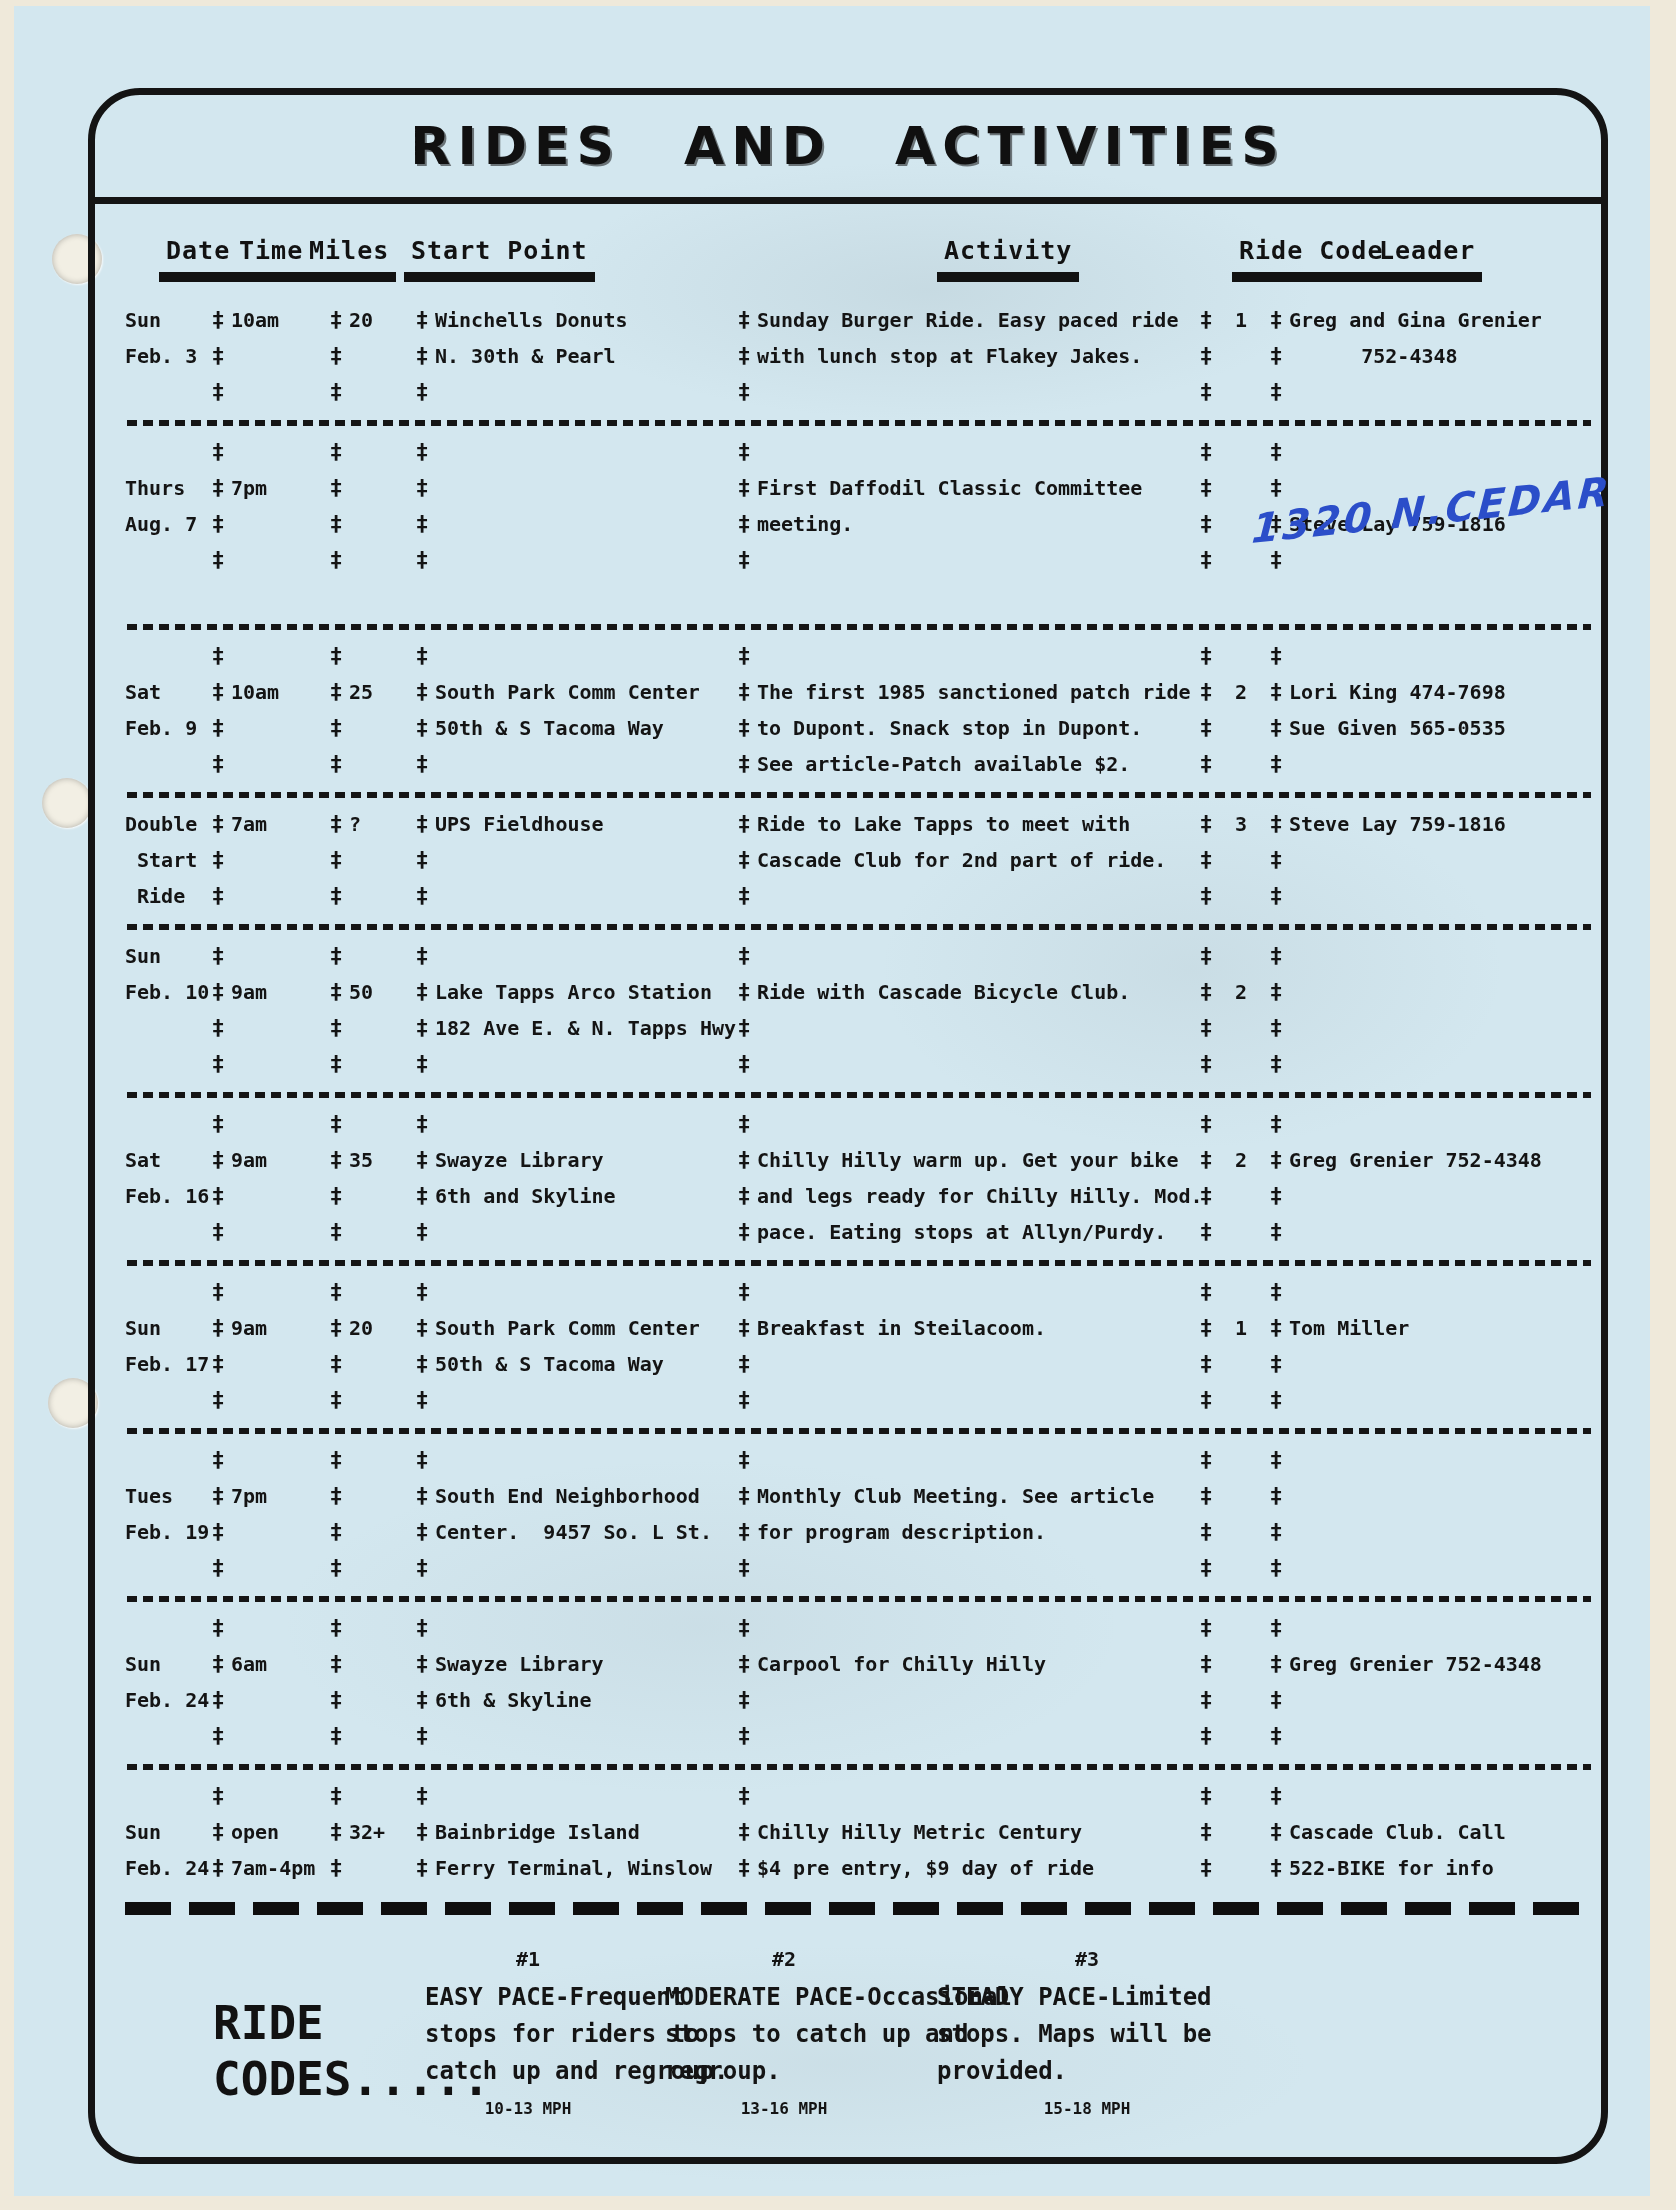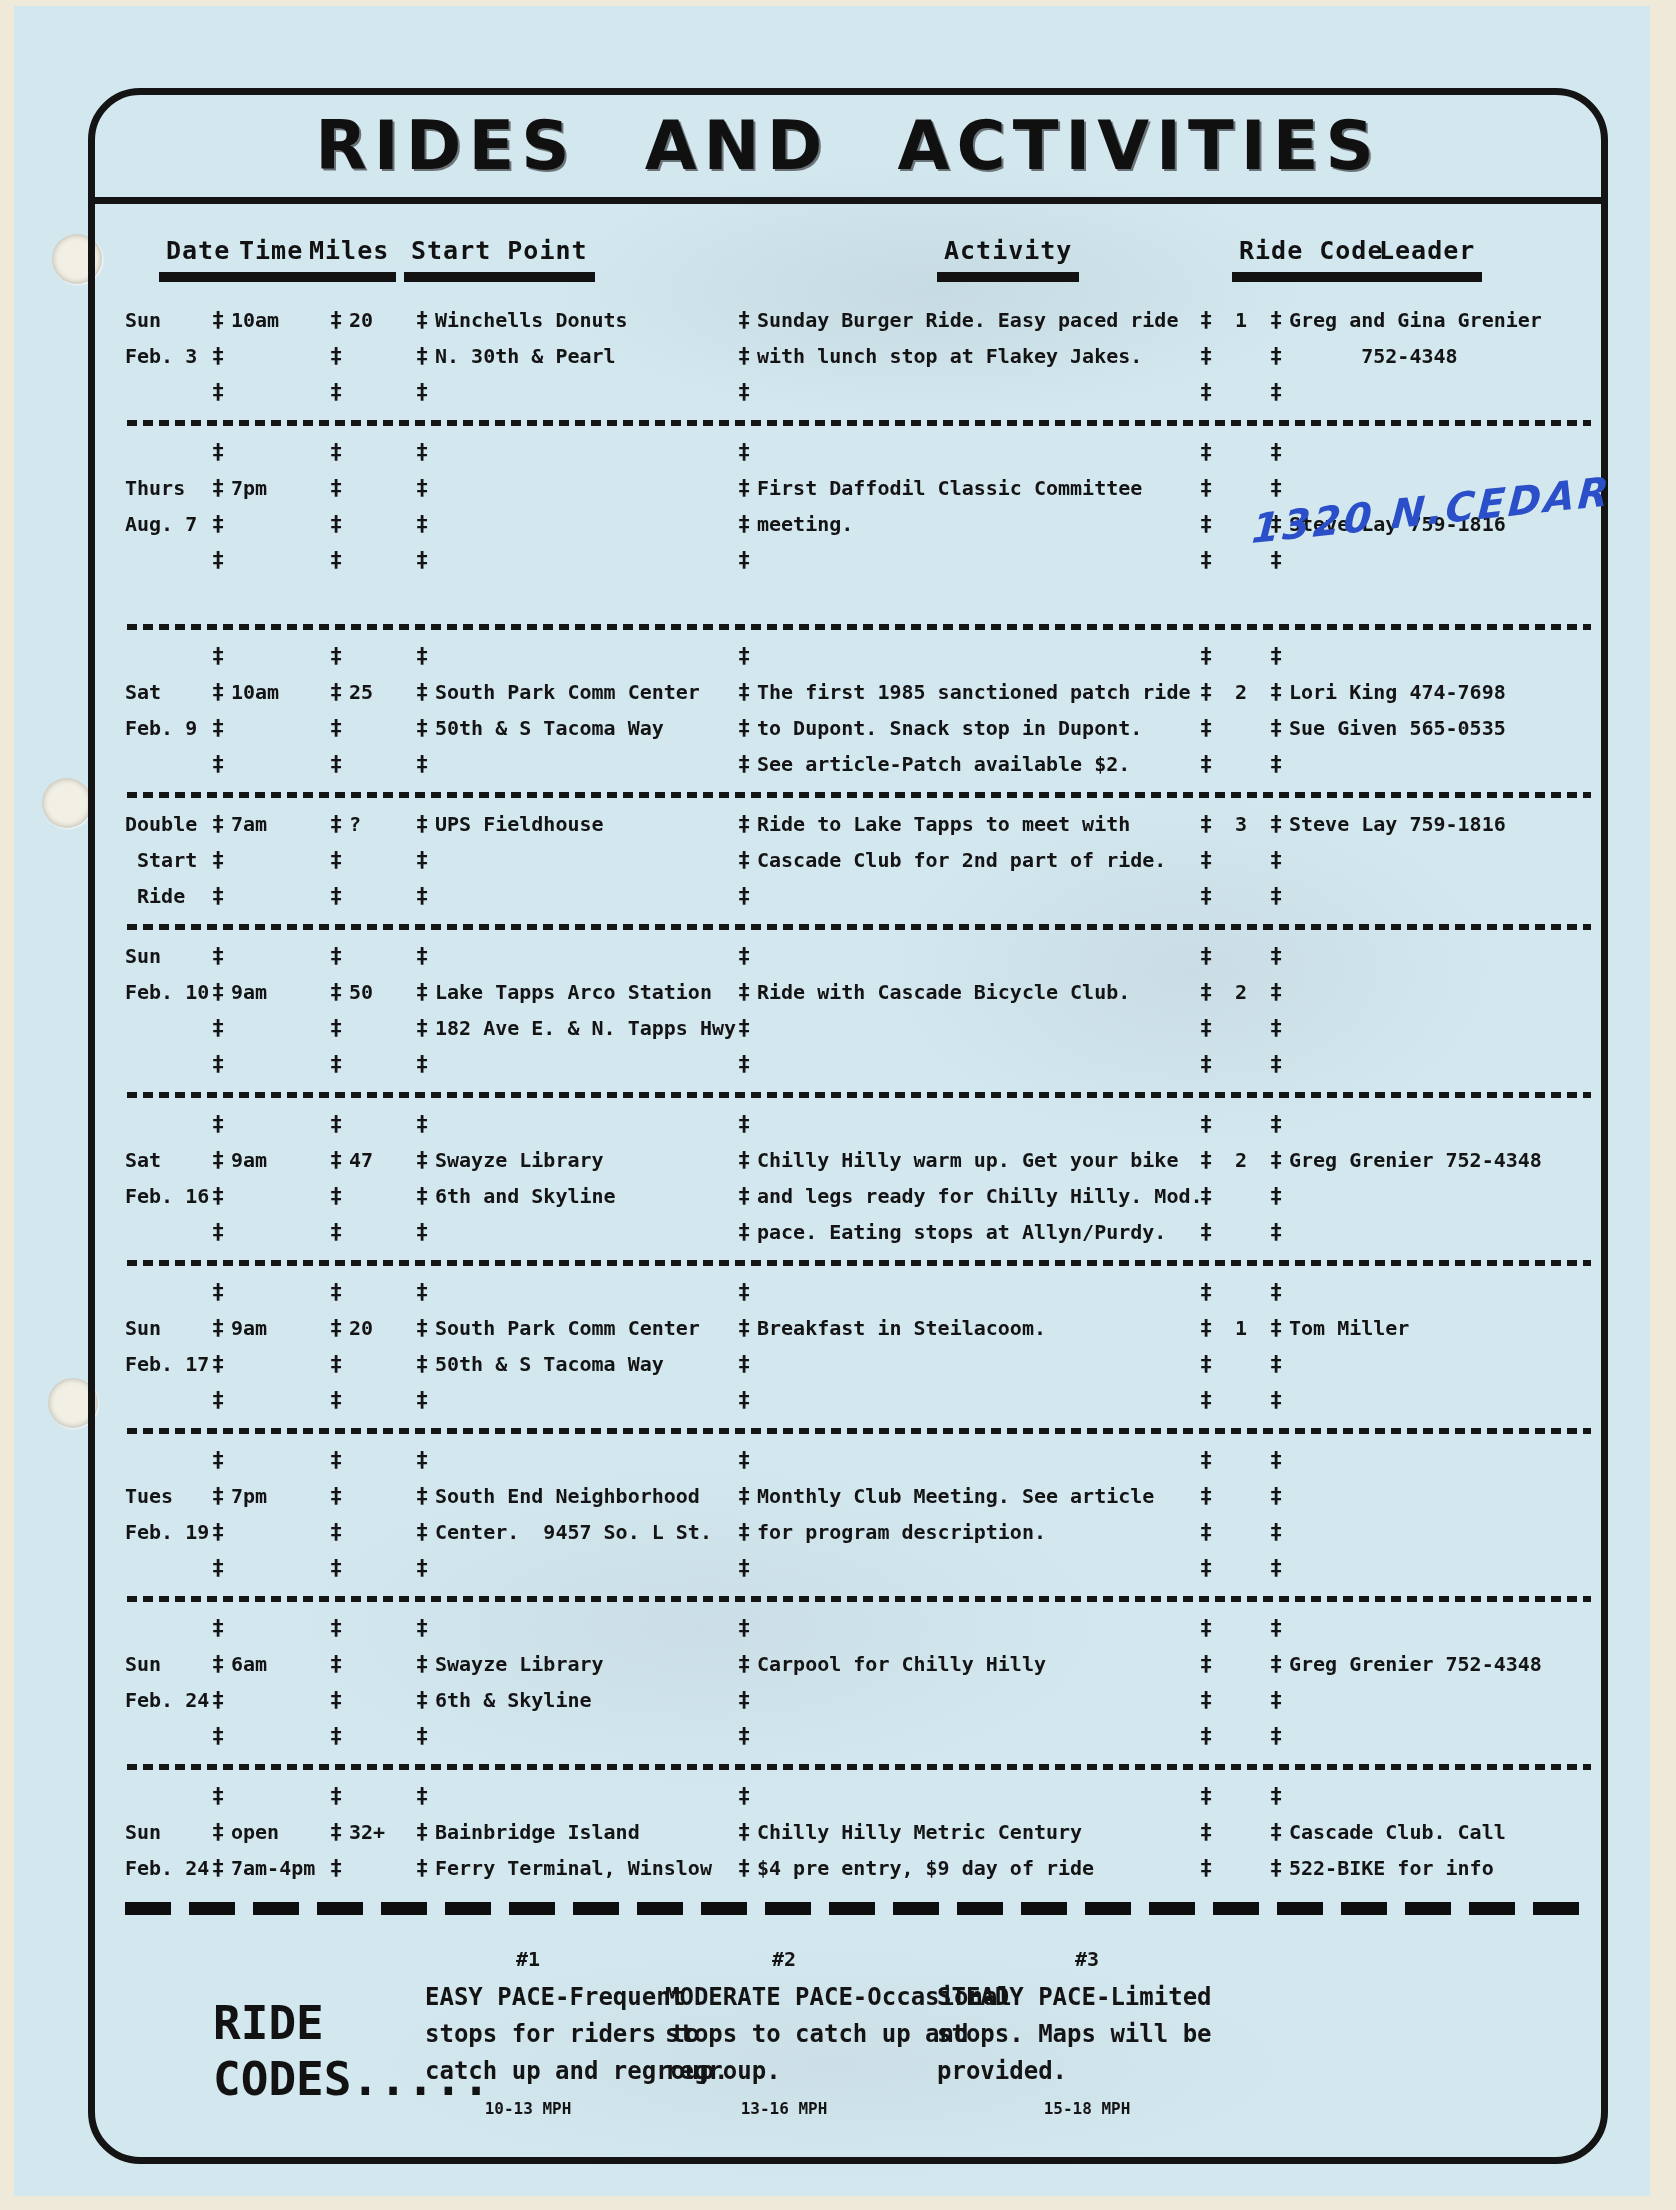--- a/index.html
+++ b/index.html
@@ -30,21 +30,21 @@
     border-radius:52px;
     background:transparent;
   }
   .title-band{
     border-bottom:7px solid #141414;
     height:102px;
     display:flex;align-items:center;justify-content:center;
   }
   .title{
     font-family:"DejaVu Sans", sans-serif;
-    font-weight:900;font-size:67px;color:#101010;
+    font-weight:900;font-size:52px;color:#101010;
     letter-spacing:7px;word-spacing:38px;
     text-shadow:2px 2px 0 rgba(20,20,20,.55);
     white-space:pre;
   }
   .table-area{padding:26px 8px 30px 30px;}
   .head-row{
     position:relative;height:66px;margin-top:6px;
     font-family:"DejaVu Sans Mono", monospace;
   }
   .head{
@@ -333,21 +333,21 @@
 ‡
 ‡
 ‡</div>
         <div class="cell time">
 9am</div>
         <div class="cell sep">‡
 ‡
 ‡
 ‡</div>
         <div class="cell miles">
-47</div>
+35</div>
         <div class="cell sep">‡
 ‡
 ‡
 ‡</div>
         <div class="cell start">
 Swayze Library
 6th and Skyline</div>
         <div class="cell sep">‡
 ‡
 ‡

